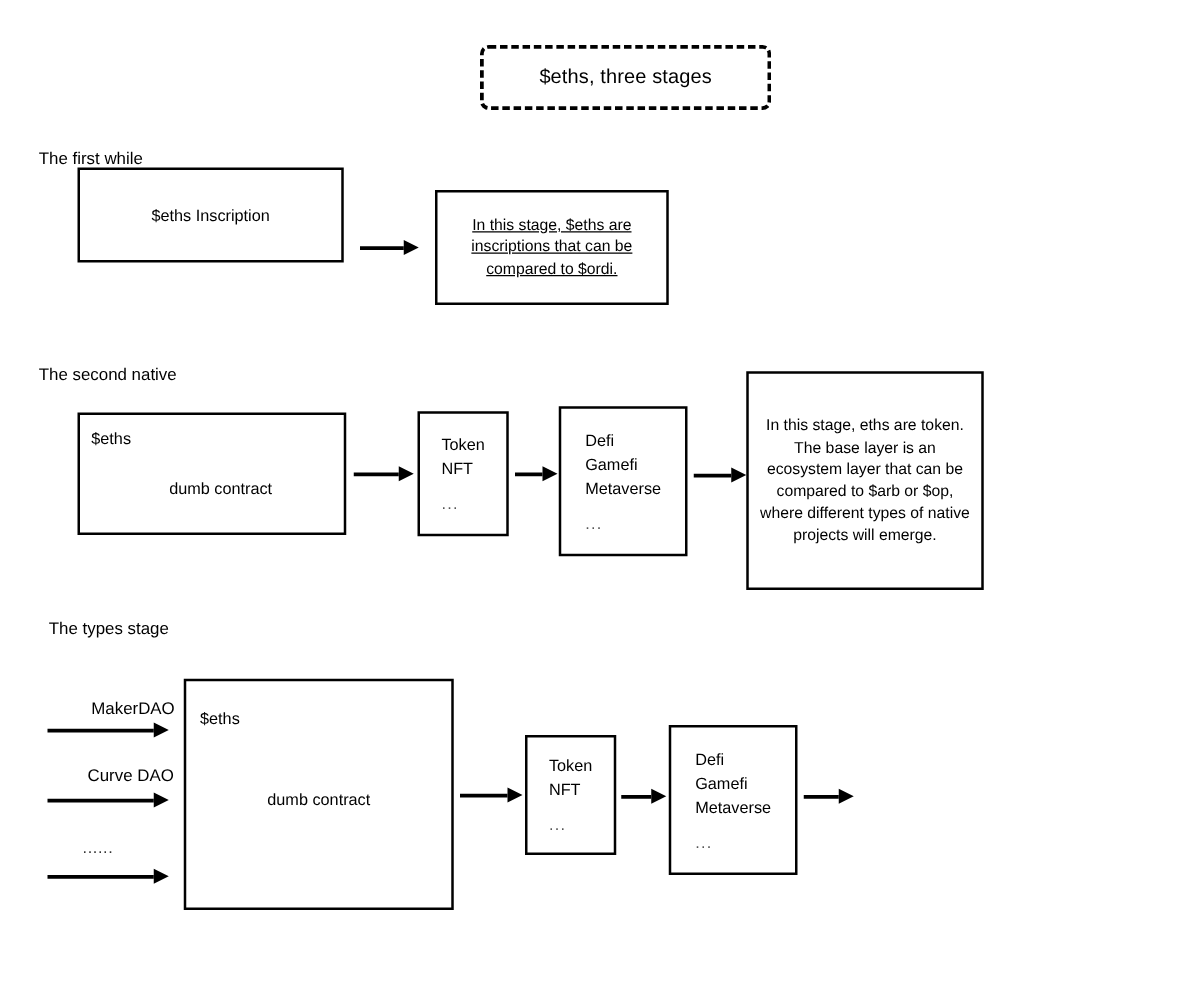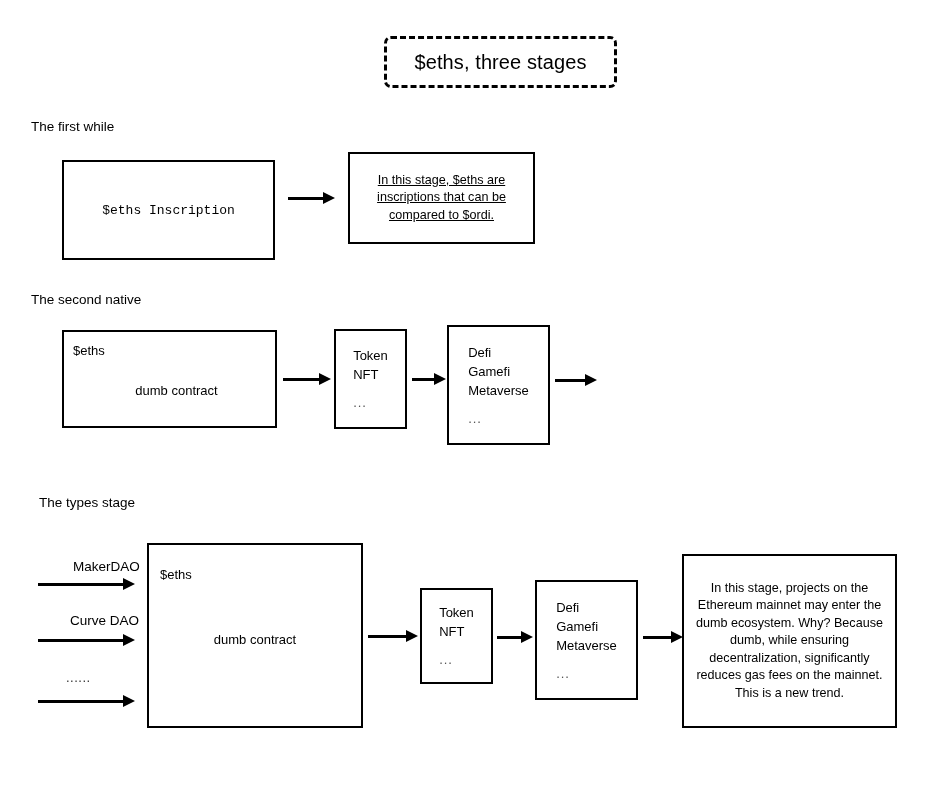--- a/index.html
+++ b/index.html
@@ -29,21 +29,21 @@
     width: 233px;
     height: 52px;
     border: 3px dashed #000;
     border-radius: 7px;
     box-sizing: border-box;
     display: flex;
     align-items: center;
     justify-content: center;
   }
   .title-box .title-text {
-    font-size: 20px;
+    font-size: 16px;
     letter-spacing: .1px;
   }
   
   .section-heading {
     position: absolute;
     font-size: 13.5px;
     white-space: nowrap;
   }
   #heading-1 { left: 31px; top: 119px; }
   #heading-2 { left: 31px; top: 292px; }
@@ -127,21 +127,21 @@
 <body>
 
 <div class="canvas">
 
   <div class="title-box">
     <span class="title-text">$eths, three stages</span>
   </div>
 
   <div class="section-heading" id="heading-1">The first while</div>
 
-  <div class="box box-center" style="left:62px; top:160px; width:213px; height:100px;font-family:Liberation Mono, monospace;">
+  <div class="box box-center" style="left:62px; top:134px; width:213px; height:76px;">
     <span class="box-text">$eths  Inscription</span>
   </div>
 
   <div class="arrow" style="left:288px; top:192px; width:47px;">
     <div class="shaft" style="width:35px;"></div>
     <div class="head" style="left:35px;"></div>
   </div>
 
   <div class="box box-center" style="left:348px; top:152px; width:187px; height:92px;text-decoration:underline;">
     <span class="desc-text">In this stage, $eths are inscriptions that can be compared to $ordi.</span>
@@ -179,20 +179,23 @@
       <span>Metaverse</span>
       <span class="dots">...</span>
     </span>
   </div>
 
   <div class="arrow" style="left:555px; top:374px; width:42px;">
     <div class="shaft" style="width:30px;"></div>
     <div class="head" style="left:30px;"></div>
   </div>
 
+  <div class="box box-center" style="left:597px; top:297px; width:190px; height:175px;">
+    <span class="desc-text">In this stage, eths are token. The base layer is an ecosystem layer that can be compared to $arb or $op, where different types of native projects will emerge.</span>
+  </div>
 
   <div class="section-heading" id="heading-3">The types stage</div>
 
   <div class="in-label" style="left:45px; top:559px;">MakerDAO</div>
   <div class="arrow" style="left:38px; top:578px; width:97px;">
     <div class="shaft" style="width:85px;"></div>
     <div class="head" style="left:85px;"></div>
   </div>
 
   <div class="in-label" style="left:42px; top:613px;text-align:right;">Curve DAO</div>
@@ -237,17 +240,14 @@
       <span>Metaverse</span>
       <span class="dots">...</span>
     </span>
   </div>
 
   <div class="arrow" style="left:643px; top:631px; width:40px;">
     <div class="shaft" style="width:28px;"></div>
     <div class="head" style="left:28px;"></div>
   </div>
 
-  <div class="box box-center" style="left:682px; top:554px; width:215px; height:174px;">
-    <span class="desc-text">In this stage, projects on the Ethereum mainnet may enter the dumb ecosystem. Why? Because dumb, while ensuring decentralization, significantly reduces gas fees on the mainnet. This is a new trend.</span>
-  </div>
 
 </div>
 
 </body></html>

